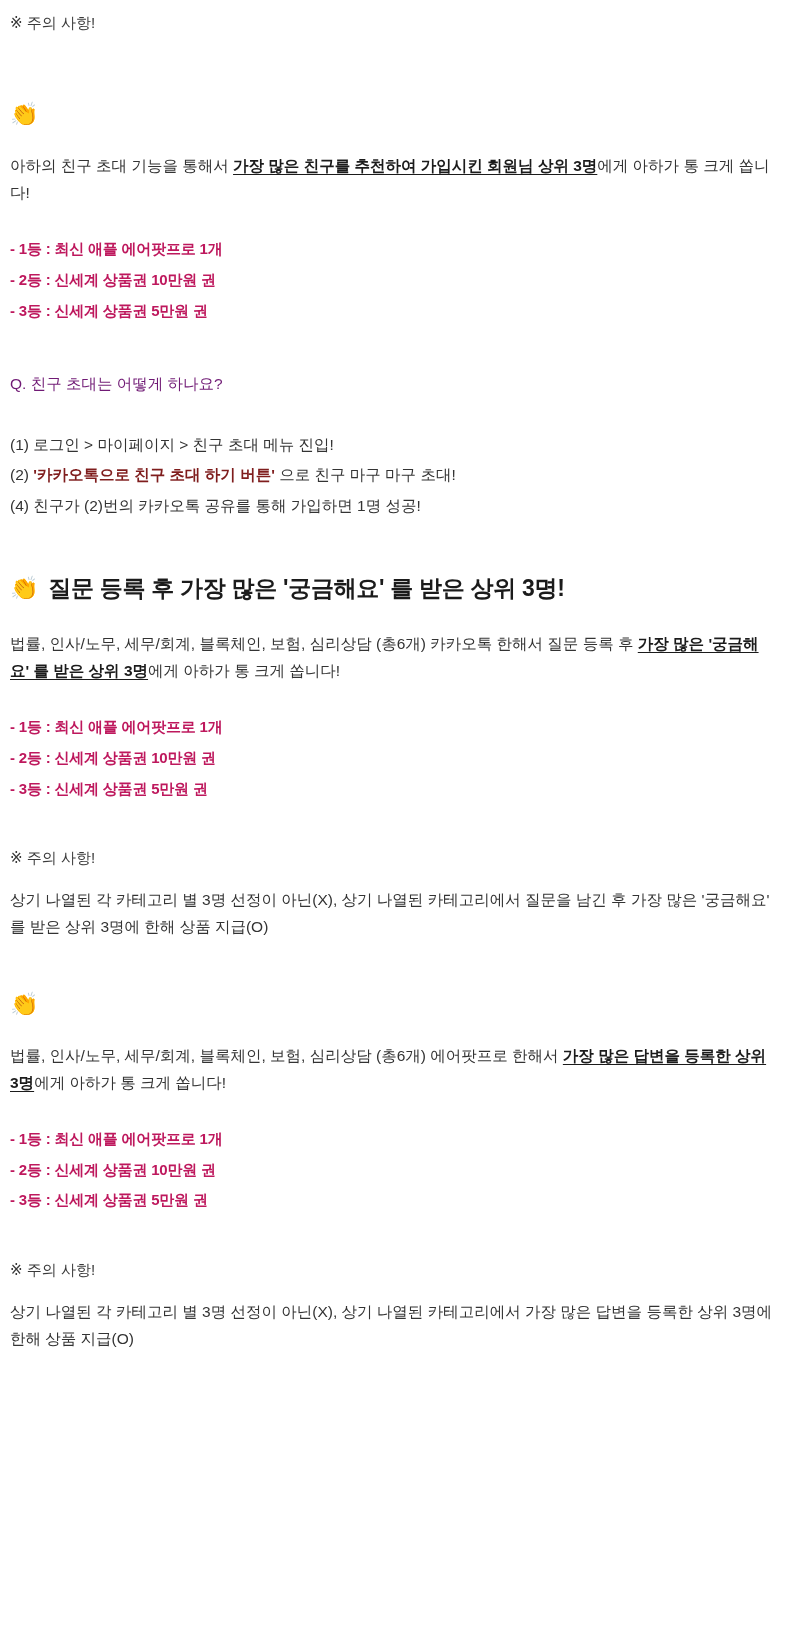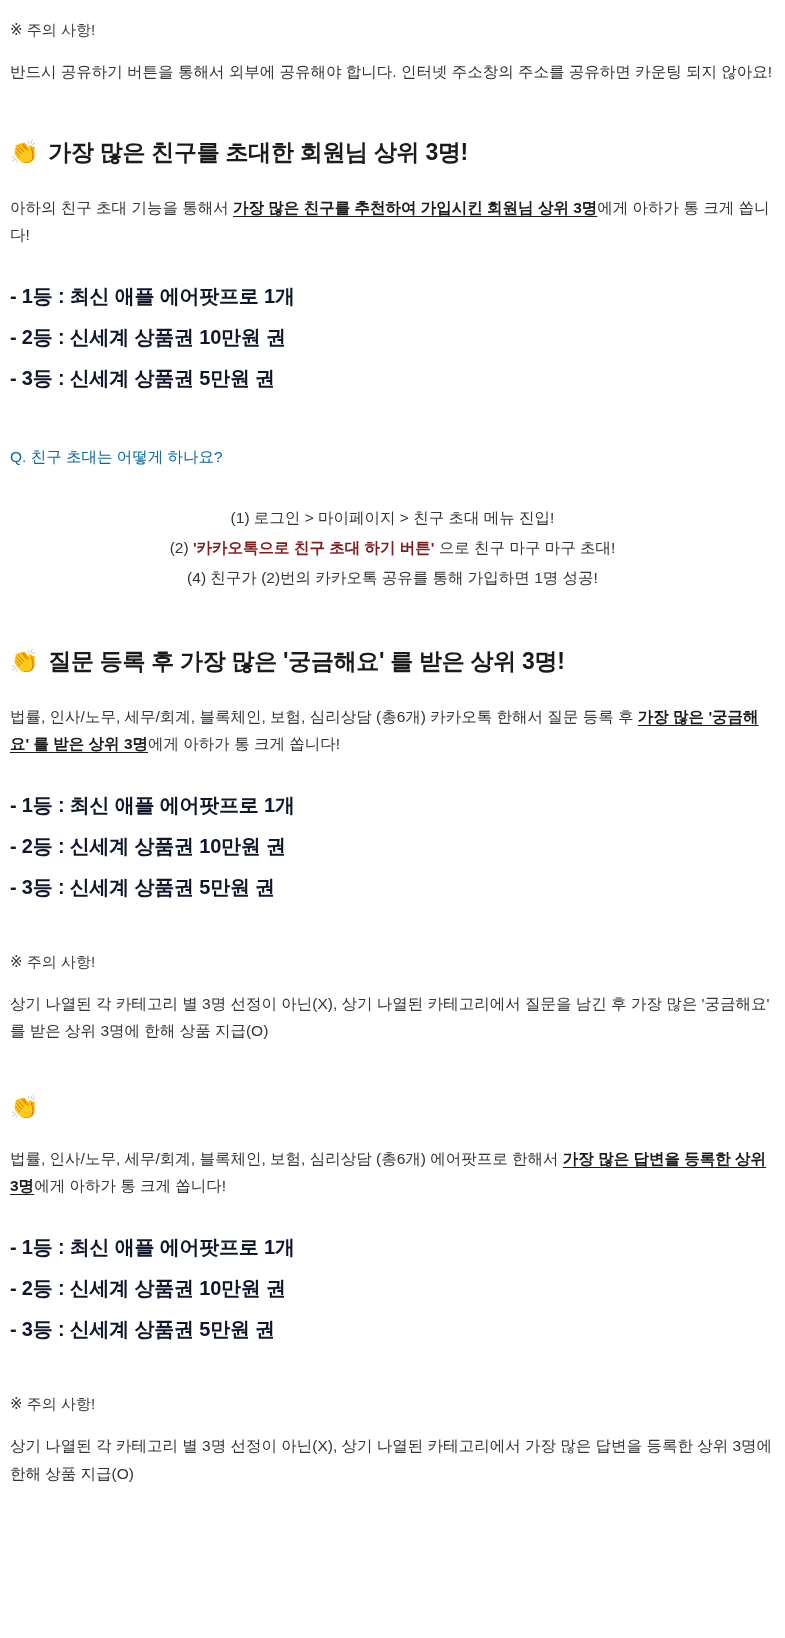--- a/index.html
+++ b/index.html
@@ -9,21 +9,21 @@
   }
   body {
     width: 785px;
     font-family: "Liberation Sans", "DejaVu Sans", sans-serif;
     color: #2b2b2b;
     -webkit-font-smoothing: antialiased;
   }
   .page {
     width: 785px;
     box-sizing: border-box;
-    padding: 18px 10px 30px 10px;
+    padding: 11px 10px 30px 10px;
   }
   .para {
     font-size: 15.5px;
     line-height: 1.75;
     color: #333333;
     margin: 0;
   }
   .spacer-sm { height: 16px; }
   .spacer-md { height: 28px; }
   .spacer-lg { height: 42px; }
@@ -51,36 +51,35 @@
     text-underline-offset: 3px;
     color: #1b1b1b;
     text-align: center;
   }
   .prize-list {
     margin: 0;
     padding: 0;
     list-style: none;
   }
   .prize-list li {
-    font-size: 20px;
+    font-size: 15px;
     font-weight: bold;
-    color: #0f172a;
+    color: #be185d;
     line-height: 2.05;
     letter-spacing: -0.2px;
   }
   .qa-line {
     font-size: 15.5px;
     line-height: 1.85;
-    color: #0369a1;
+    color: #701a75;
   }
   .steps {
     margin: 0;
     padding: 0;
     list-style: none;
-    text-align: center;
   }
   .steps li {
     font-size: 15.5px;
     line-height: 1.95;
     color: #333333;
   }
   .steps li b {
     color: #7f1d1d;
   }
   .warn {
@@ -90,27 +89,25 @@
     margin: 0;
   }
 </style>
 </head>
 <body>
 
 <div class="page">
 
   <p class="warn">※ 주의 사항!</p>
   <div class="spacer-sm"></div>
-  <p class="para">반드시 공유하기 버튼을 통해서 외부에 공유해야 합니다. 인터넷 주소창의 주소를 공유하면 카운팅 되지 않아요!</p>
 
   <div class="spacer-xl"></div>
 
   <h2 class="section-title">
     <span class="clap-icon">👏</span>
-    <span>가장 많은 친구를 초대한 회원님 상위 3명!</span>
   </h2>
 
   <p class="para">
     <span>아하의 친구 초대 기능을 통해서 </span><span class="u-bold">가장 많은 친구를 추천하여 가입시킨 회원님 상위 3명</span><span>에게 아하가 통 크게 쏩니다!</span>
   </p>
 
   <div class="spacer-md"></div>
 
   <ul class="prize-list">
     <li>- 1등 : 최신 애플 에어팟프로 1개</li>

